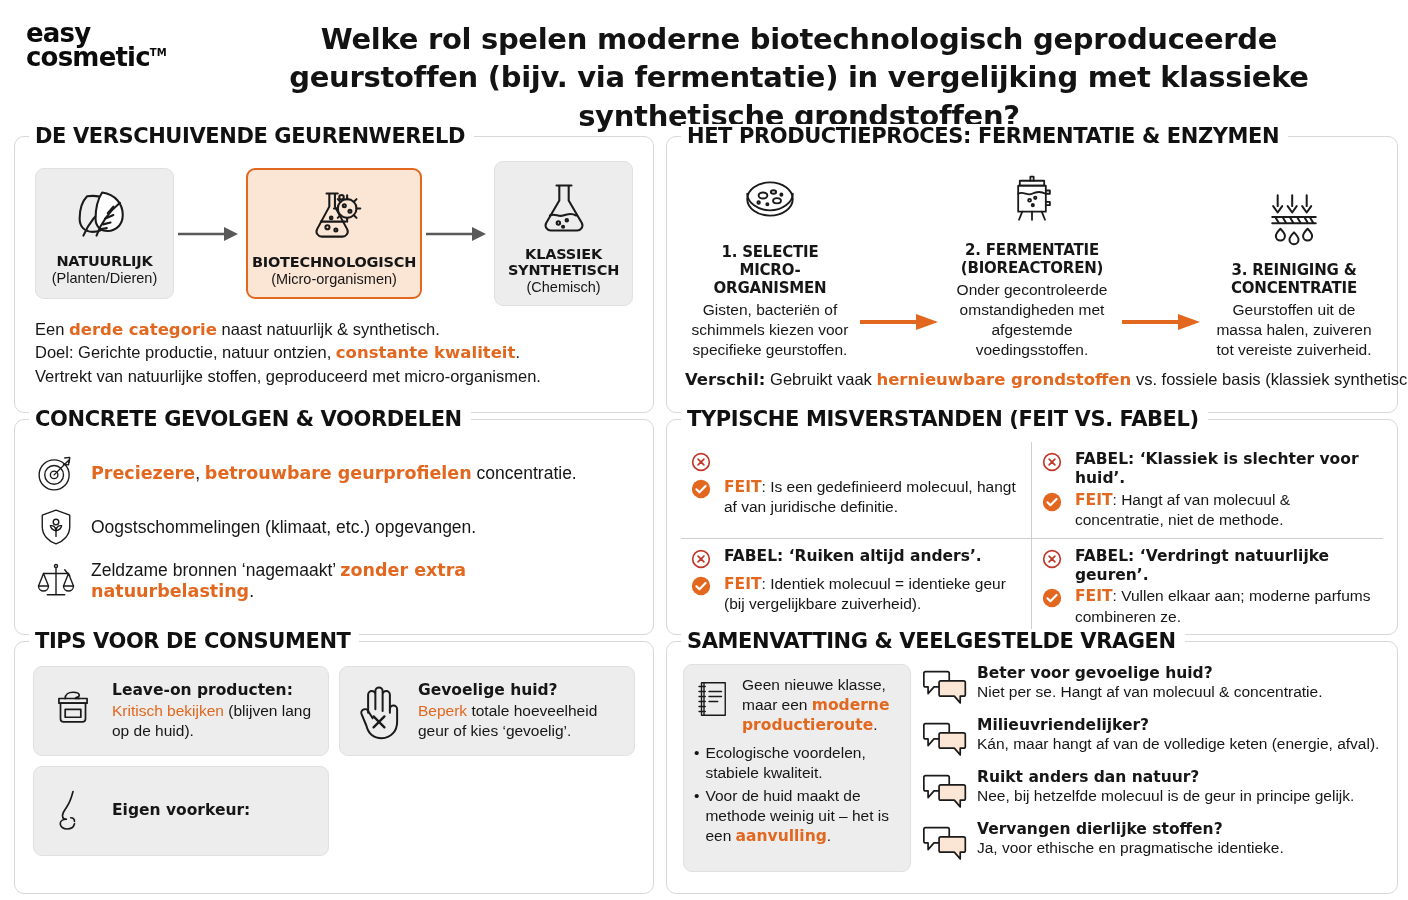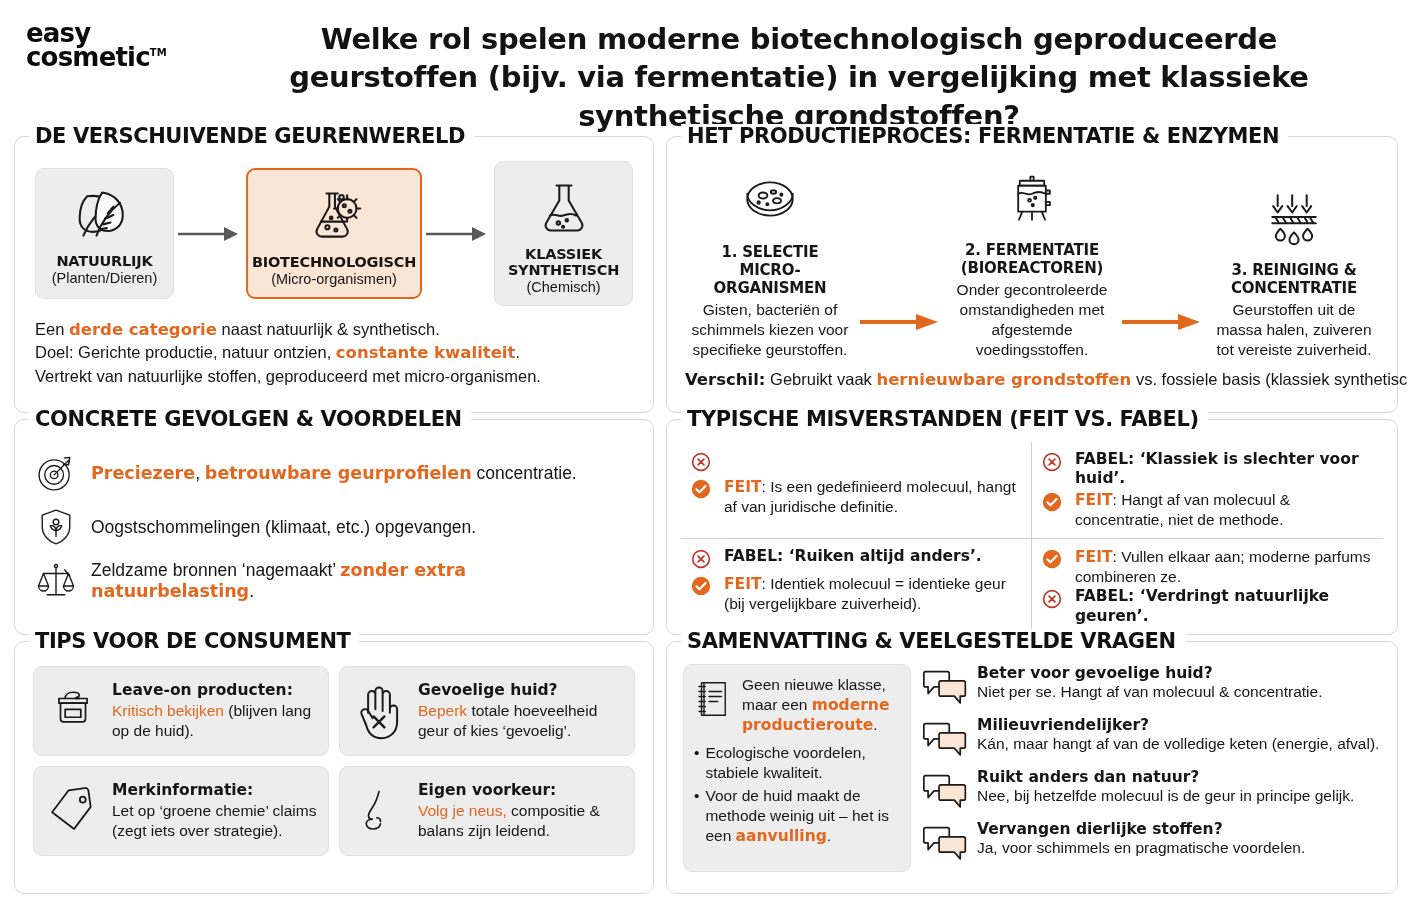--- a/index.html
+++ b/index.html
@@ -396,32 +396,32 @@
       <div class="myth-line">
         <span class="myth-ico"><svg width="20" height="20" viewBox="0 0 24 24">
                     <circle cx="12" cy="12" r="11" fill="#e2671f"></circle>
     <path d="M6.5 12.4l3.6 3.6 7.4-7.6" fill="none" stroke="#fff" stroke-width="2.6" stroke-linecap="round" stroke-linejoin="round"></path>
                   </svg></span>
         <span class="myth-feit"><span class="k">FEIT</span>: Identiek molecuul = identieke geur (bij vergelijkbare zuiverheid).</span>
       </div>
     </div>
             <div class="myth-cell">
       <div class="myth-line">
+        <span class="myth-ico"><svg width="20" height="20" viewBox="0 0 24 24" fill="none" stroke="#c0392b" stroke-width="2" stroke-linecap="round">
+    <circle cx="12" cy="12" r="10"></circle>
+                    <path d="M8.5 8.5l7 7M15.5 8.5l-7 7"></path>
+                  </svg></span>
+        <span class="myth-fabel">FABEL: ‘Verdringt natuurlijke geuren’.</span>
+      </div>
+      <div class="myth-line">
         <span class="myth-ico"><svg width="20" height="20" viewBox="0 0 24 24">
                     <circle cx="12" cy="12" r="11" fill="#e2671f"></circle>
     <path d="M6.5 12.4l3.6 3.6 7.4-7.6" fill="none" stroke="#fff" stroke-width="2.6" stroke-linecap="round" stroke-linejoin="round"></path>
                   </svg></span>
         <span class="myth-feit"><span class="k">FEIT</span>: Vullen elkaar aan; moderne parfums combineren ze.</span>
-      </div>
-      <div class="myth-line">
-        <span class="myth-ico"><svg width="20" height="20" viewBox="0 0 24 24" fill="none" stroke="#c0392b" stroke-width="2" stroke-linecap="round">
-    <circle cx="12" cy="12" r="10"></circle>
-                    <path d="M8.5 8.5l7 7M15.5 8.5l-7 7"></path>
-                  </svg></span>
-        <span class="myth-fabel">FABEL: ‘Verdringt natuurlijke geuren’.</span>
       </div>
     </div>
           </div>
       </div>
     </div>
 
     <div class="cell">
       <div class="panel">
         <div class="legend">TIPS VOOR DE CONSUMENT</div>
         <div class="tips-grid" id="tips-grid">
@@ -447,41 +447,28 @@
      <path d="M26 38l12 12M38 38L26 50" stroke-width="2.6"></path>
                 </svg>
               </div>
      <div class="tip-body">
        <div class="tip-head">Gevoelige huid?</div>
        <div><span class="or">Beperk</span> totale hoeveelheid geur of kies ‘gevoelig’.</div>
      </div>
    </div>
             <div class="tip-box">
      <div class="tip-icon">
-                <svg width="58" height="52" viewBox="0 0 64 64" fill="none" stroke="#1a1a1a" stroke-width="2.2" stroke-linecap="round" stroke-linejoin="round">
-                  <path d="M6 30L30 6h20a4 4 0 014 4v20L30 54z" transform="rotate(-8 32 30)"></path>
-     <circle cx="44" cy="18" r="3.6"></circle>
-                </svg>
-              </div>
-     <div class="tip-body">
-       <div class="tip-head">Merkinformatie:</div>
-       <div>Let op ‘groene chemie’ claims (zegt iets over strategie).</div>
-     </div>
-   </div>
-            <div class="tip-box">
-     <div class="tip-icon">
                 <svg width="48" height="56" viewBox="0 0 64 64" fill="none" stroke="#1a1a1a" stroke-width="2.2" stroke-linecap="round" stroke-linejoin="round">
                   <path d="M32 6c-2 8-4 14-8 20-3 5-6 8-6 12 0 3 2 5 5 5"></path>
      <path d="M23 43c-4 0-8 2-8 6s4 7 9 7c6 0 9-3 10-7"></path>
      <path d="M34 46c0-3-2-5-5-5"></path>
                 </svg>
               </div>
      <div class="tip-body">
        <div class="tip-head">Eigen voorkeur:</div>
-       <div><span class="or">Volg je neus,</span> compositie &amp; balans zijn leidend.</div>
      </div>
    </div>
           </div>
       </div>
     </div>
 
     <div class="cell">
       <div class="panel">
         <div class="legend">SAMENVATTING &amp; VEELGESTELDE VRAGEN</div>
         <div class="sum-row">
@@ -537,21 +524,21 @@
        <div class="faq-a">Nee, bij hetzelfde molecuul is de geur in principe gelijk.</div>
      </span>
    </div>
               <div class="faq-item">
      <span class="faq-ico"><svg width="44" height="36" viewBox="0 0 52 42" fill="none" stroke="#1a1a1a" stroke-width="2" stroke-linejoin="round">
     <path d="M3 4h26a2 2 0 012 2v14a2 2 0 01-2 2H13l-7 8v-8H3a2 2 0 01-2-2V6a2 2 0 012-2z" fill="#fff"></path>
     <path d="M21 15h27a2 2 0 012 2v14a2 2 0 01-2 2h-4v8l-7-8H21a2 2 0 01-2-2V17a2 2 0 012-2z" fill="#fbe5d5"></path>
   </svg></span>
      <span>
        <div class="faq-q">Vervangen dierlijke stoffen?</div>
-       <div class="faq-a">Ja, voor schimmels en pragmatische voordelen.</div>
+       <div class="faq-a">Ja, voor ethische en pragmatische identieke.</div>
      </span>
    </div>
             </div>
         </div>
       </div>
     </div>
 
   </div>
 </div>
 

